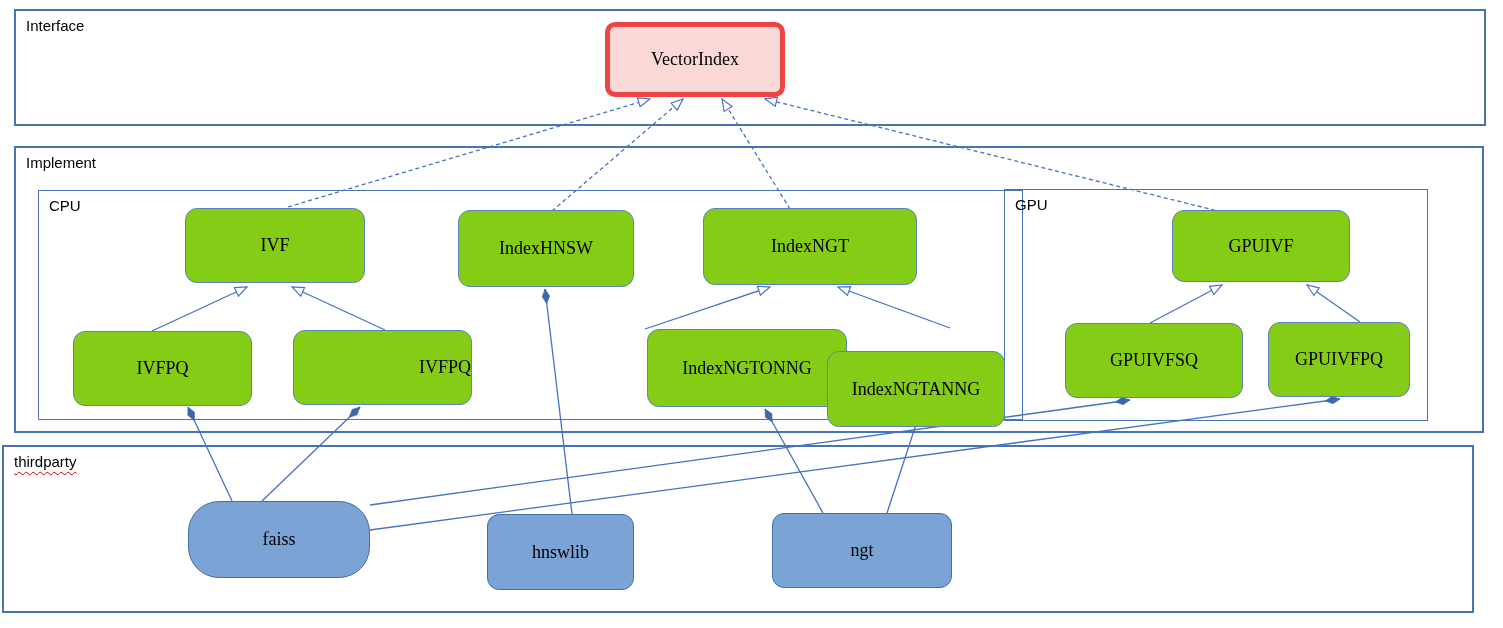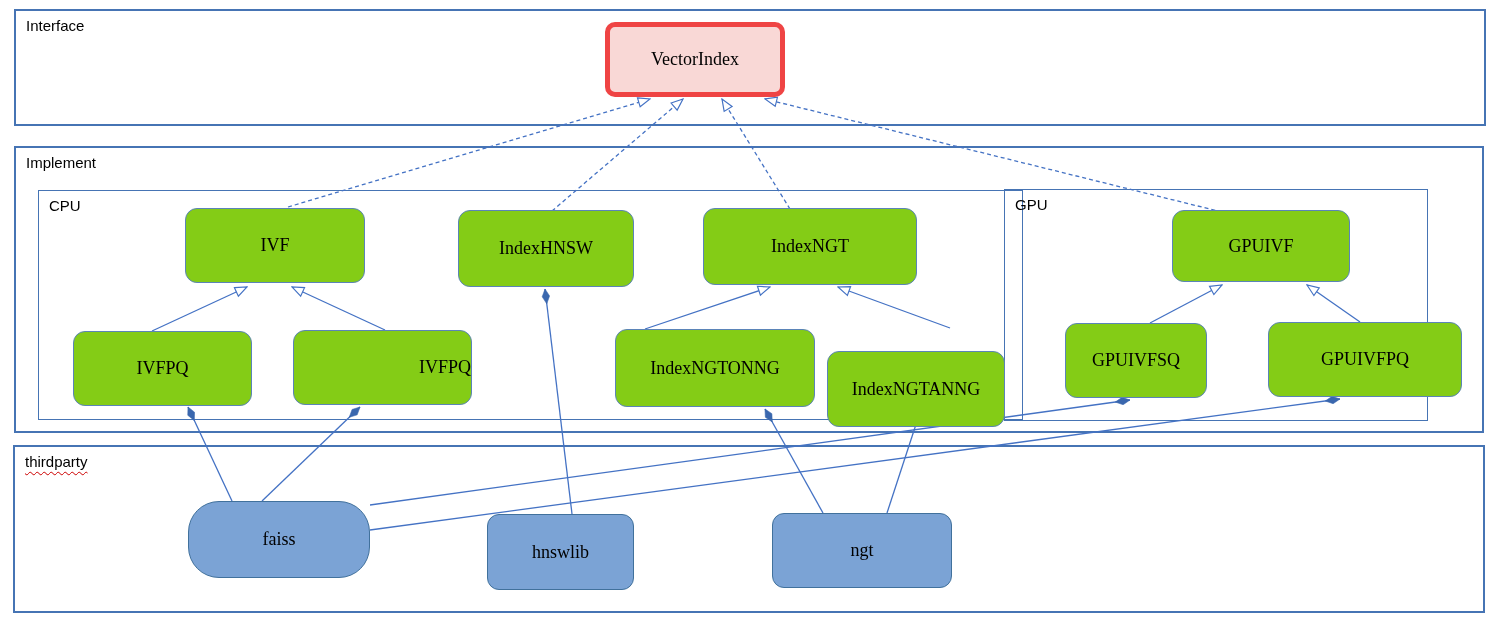--- a/index.html
+++ b/index.html
@@ -81,21 +81,21 @@
   </div>
 
   <div class="container" style="left:38px;top:190px;width:985px;height:230px;border-width:1.5px;">
     <span class="clabel">CPU</span>
   </div>
 
   <div class="container" style="left:1004px;top:189px;width:424px;height:232px;border-width:1.5px;">
     <span class="clabel">GPU</span>
   </div>
 
-  <div class="container" style="left:13px;top:445px;width:1472px;height:168px;">
+  <div class="container" style="left:2px;top:445px;width:1472px;height:168px;">
     <span class="clabel misspelled">thirdparty</span>
   </div>
 
   <svg id="edges" width="1503" height="628" viewBox="0 0 1503 628">
     <defs>
       <marker id="tri" viewBox="0 0 12 10" refX="11" refY="5" markerWidth="14" markerHeight="12" orient="auto" markerUnits="userSpaceOnUse">
         <path d="M1,1 L11,5 L1,9 Z" fill="#ffffff" stroke="#4472c4" stroke-width="1"></path>
       </marker>
       <marker id="dia" viewBox="0 0 16 8" refX="1" refY="4" markerWidth="17" markerHeight="9" orient="auto" markerUnits="userSpaceOnUse">
         <path d="M1,4 L8,0.5 L15,4 L8,7.5 Z" fill="#3a67ae" stroke="#3a67ae" stroke-width="0.5"></path>
@@ -144,33 +144,33 @@
   </div>
 
   <div class="node impl" style="left:73px;top:331px;width:179px;height:75px;">
     <span>IVFPQ</span>
   </div>
 
   <div class="node impl" style="left:293px;top:330px;width:179px;height:75px;justify-content:flex-end;">
     <span>IVFPQ</span>
   </div>
 
-  <div class="node impl" style="left:615px;top:329px;width:200px;height:78px;">
+  <div class="node impl" style="left:647px;top:329px;width:200px;height:78px;">
     <span>IndexNGTONNG</span>
   </div>
 
   <div class="node impl" style="left:827px;top:328px;width:178px;height:76px;margin-top:23px;">
     <span>IndexNGTANNG</span>
   </div>
 
-  <div class="node impl" style="left:1065px;top:323px;width:142px;height:75px;">
+  <div class="node impl" style="left:1065px;top:323px;width:178px;height:75px;">
     <span>GPUIVFSQ</span>
   </div>
 
-  <div class="node impl" style="left:1268px;top:322px;width:194px;height:75px;">
+  <div class="node impl" style="left:1268px;top:322px;width:142px;height:75px;">
     <span>GPUIVFPQ</span>
   </div>
 
   <div class="node lib" style="left:188px;top:501px;width:182px;height:77px;border-radius:31px;">
     <span>faiss</span>
   </div>
 
   <div class="node lib" style="left:487px;top:514px;width:147px;height:76px;">
     <span>hnswlib</span>
   </div>

